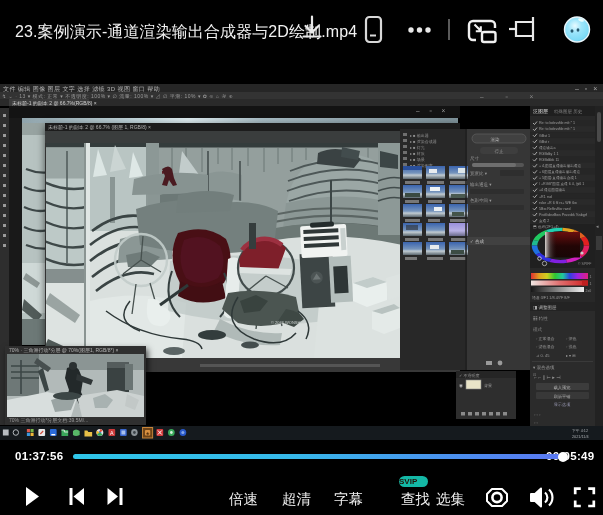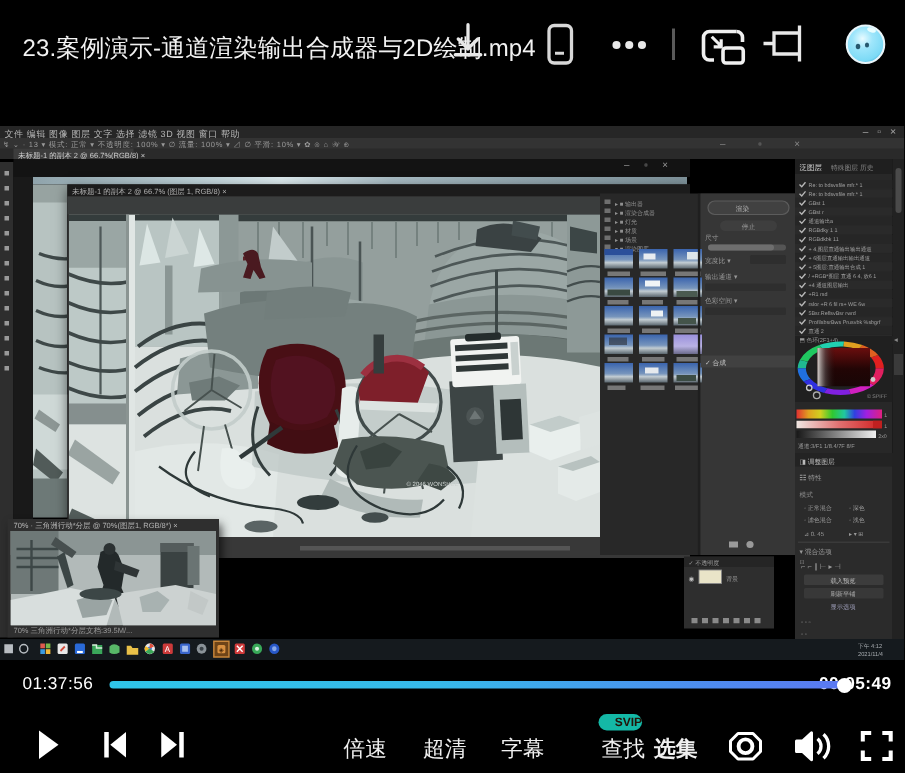--- a/index.html
+++ b/index.html
@@ -683,21 +683,21 @@
         <path d="M164.5 1.5 l4 4 m0 -4 l-4 4" stroke="#fff" stroke-width="1"></path>
     <circle cx="178.5" cy="3.5" r="3.5" fill="#38a858"></circle>
         <circle cx="178.5" cy="3.5" r="1.4" fill="#d8f0e0"></circle>
     <circle cx="190.5" cy="3.5" r="3.5" fill="#2858c8"></circle>
         <circle cx="190.5" cy="3.5" r="1.6" fill="#88a8e8"></circle>
   </g>
   <text x="572" y="6" font-size="3.8" fill="#a8acb0">下午 4:12</text>
   <text x="572" y="11.5" font-size="3.8" fill="#a8acb0">2021/11/4</text>
 </svg>
 
-<div class="abs" style="left:15px;top:450px;color:#fff;font-size:11.5px;font-weight:normal;letter-spacing:0.3px;">01:37:56</div>
+<div class="abs" style="left:15px;top:450px;color:#fff;font-size:11.5px;font-weight:bold;letter-spacing:0.3px;">01:37:56</div>
 <div class="abs" style="left:546px;top:450px;color:#fff;font-size:11.5px;font-weight:bold;letter-spacing:0.3px;">00:05:49</div>
 <div class="abs" style="left:73px;top:454px;width:490px;height:5px;border-radius:3px;background:linear-gradient(90deg,#2fc6e9 0%,#37b9ea 45%,#4e8bf0 82%,#5b78f2 100%);"></div>
 <div class="abs" style="left:558px;top:452px;width:10px;height:10px;border-radius:50%;background:#fff;"></div>
 
 <svg class="abs" style="left:0;top:478px;" width="603" height="37" viewBox="0 0 603 37">
   <g fill="#fff">
     <path d="M26 9 L39 18.5 L26 28 Z"></path>
     <rect x="69.5" y="10" width="3" height="17"></rect>
     <path d="M84 10 L73.5 18.5 L84 27 Z"></path>
     <path d="M107.5 10 L118 18.5 L107.5 27 Z"></path>
@@ -712,16 +712,16 @@
   </g>
   <g stroke="#fff" stroke-width="2.6" fill="none">
     <path d="M580.8 10.7 h-5.6 v5.6 M588.2 10.7 h5.6 v5.6 M593.8 22.4 v5.6 h-5.6 M575.2 22.4 v5.6 h5.6" stroke-width="2.7"></path>
   </g>
 </svg>
 <div class="abs" style="left:229px;top:490px;width:250px;color:#f0f0f0;font-size:14.5px;">
   <span style="position:absolute;left:0;">倍速</span>
   <span style="position:absolute;left:53px;font-family:Liberation Serif, serif;">超清</span>
   <span style="position:absolute;left:105px;">字幕</span>
   <span style="position:absolute;left:172px;">查找</span>
-  <span style="position:absolute;left:207px;font-weight:bold;">选集</span>
+  <span style="position:absolute;left:207px;">选集</span>
 </div>
-<div class="abs" style="left:399px;top:476px;width:29px;height:11px;background:#14b8a6;border-radius:6px;color:#241409;font-size:8px;font-weight:bold;text-align:right;line-height:11px;">SVIP</div>
+<div class="abs" style="left:399px;top:476px;width:29px;height:11px;background:#14b8a6;border-radius:6px;color:#241409;font-size:8px;font-weight:bold;text-align:left;line-height:11px;">SVIP</div>
 
 </div>
 </body></html>

